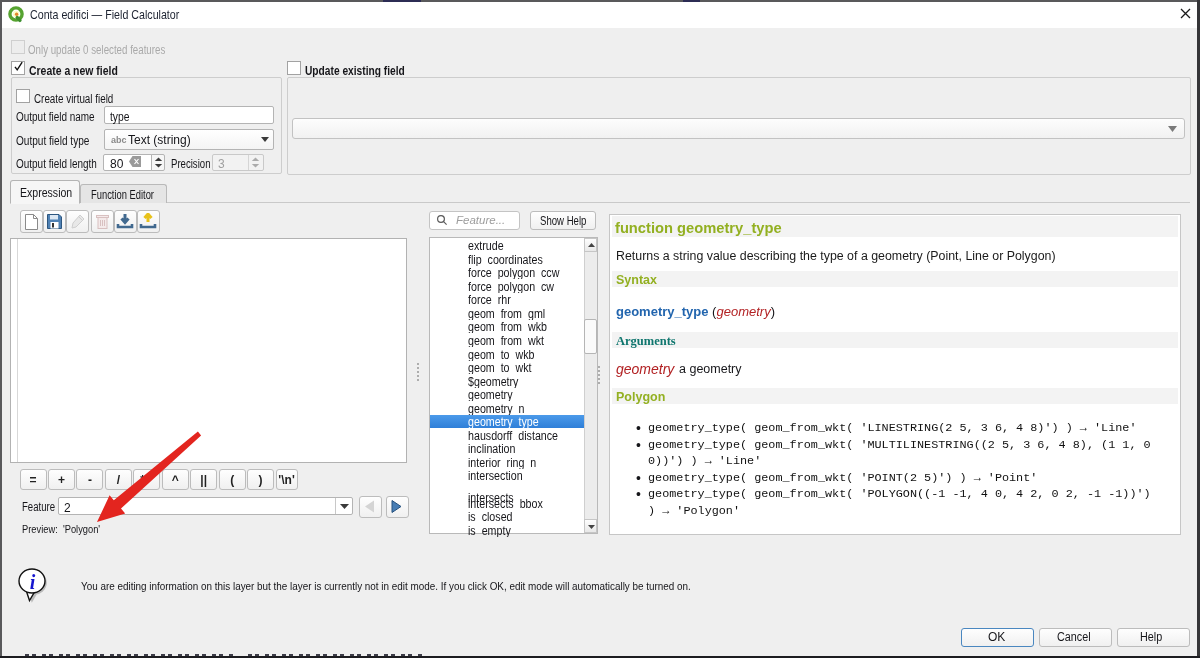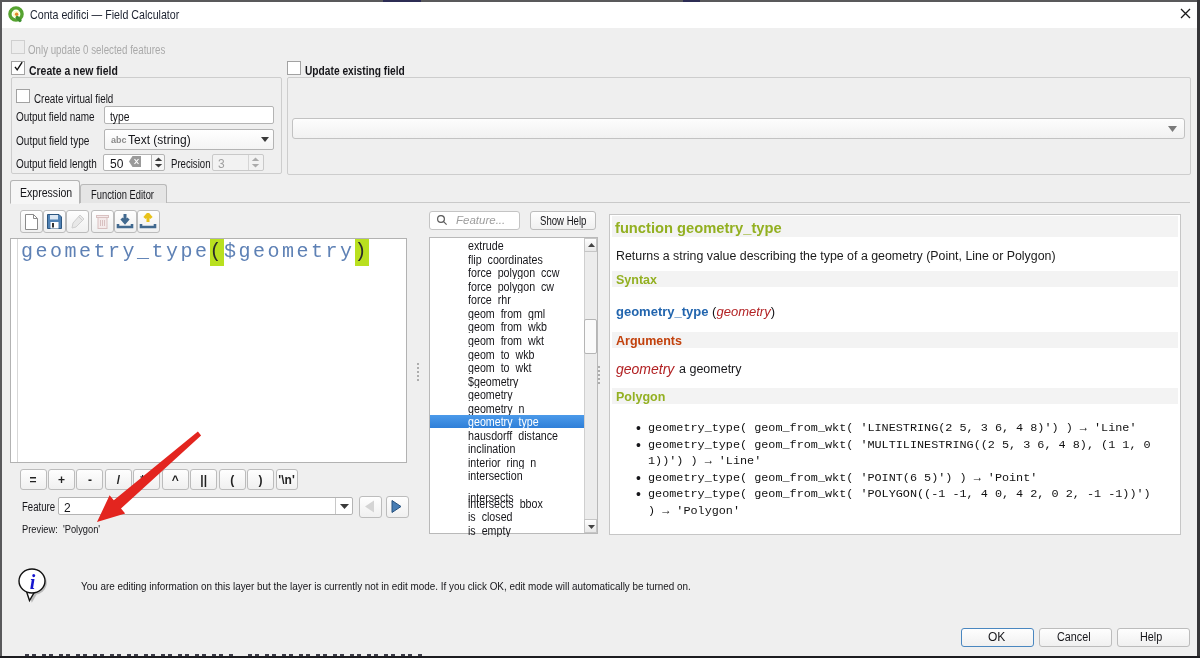--- a/index.html
+++ b/index.html
@@ -59,21 +59,21 @@
 <div class="lbl" style="left:16px;top:134px;transform:scaleX(.84);">Output field type</div>
 <div class="inp" style="left:104px;top:129px;width:168px;height:19px;background:linear-gradient(#fff,#f4f4f4);"></div>
 <div class="lbl" style="left:111px;top:135px;font-size:9px;font-weight:bold;color:#8a8a8a;">abc</div>
 <div class="lbl" style="left:128px;top:133px;">Text (string)</div>
 <svg class="abs" style="left:261px;top:137px;" width="8" height="5" viewBox="0 0 8 5">
       <path d="M0 0 L8 0 L4 5 Z" fill="#3a3a3a"></path>
     </svg>
 
 <div class="lbl" style="left:16px;top:157px;transform:scaleX(.83);">Output field length</div>
 <div class="inp" style="left:103px;top:154px;width:48px;height:15px;border-radius:2px 0 0 2px;"></div>
-<div class="lbl" style="left:110px;top:157px;">50</div>
+<div class="lbl" style="left:110px;top:157px;">80</div>
 <svg class="abs" style="left:129px;top:156px;" width="12" height="11" viewBox="0 0 12 11">
   <path d="M3.5 0 H12 V11 H3.5 L0 5.5 Z" fill="#9a9a9a"></path>
   <path d="M5.5 3 L9.5 8 M9.5 3 L5.5 8" stroke="#fff" stroke-width="1.2"></path>
 </svg>
 <div class="inp" style="left:151px;top:154px;width:12px;height:15px;background:#f6f6f6;border-radius:0 2px 2px 0;"></div>
 <svg class="abs" style="left:153.5px;top:157px;" width="9" height="11" viewBox="0 0 9 11">
   <path d="M0.8 4 L4.5 0.5 L8.2 4 Z" fill="#3a3a3a"></path>
   <path d="M0.8 7 L4.5 10.5 L8.2 7 Z" fill="#3a3a3a"></path>
 </svg>
 <div class="lbl" style="left:171px;top:157px;transform:scaleX(.8);">Precision</div>
@@ -136,21 +136,20 @@
       <div class="btn" style="left: 136.9px; top: 210px; width: 21px; height: 21px; display: flex; align-items: center; justify-content: center;">
         <svg width="18" height="17" viewBox="0 0 18 17">
           <path d="M9 9 V2 M5.5 5 L9 1 L12.5 5" fill="none" stroke="#e8c21b" stroke-width="3"></path>
           <path d="M2 11 V14 H16 V11" fill="none" stroke="#41698f" stroke-width="2.6"></path>
         </svg>
       </div>
     </div>
 
 <div class="abs" style="left:10px;top:238px;width:397px;height:225px;background:#fff;border:1px solid #b2b2b2;box-sizing:border-box;"></div>
 <div class="abs" style="left:17px;top:239px;width:1px;height:223px;background:#d8d8d8;"></div>
-<div class="abs mono" id="code" style="left:21px;top:239px;font-size:20px;letter-spacing:2.5px;color:#5e81b5;white-space:pre;line-height:26px;">geometry_type<span style="background:#b9e01f;color:#2a2a2a;padding:1px 0 3px;">(</span><span>$geometry</span><span style="background:#b9e01f;color:#2a2a2a;padding:1px 0 3px;">)</span></div>
 
 <div id="opbtns">
       <div class="btn" style="left: 19.5px; top: 469px; width: 25px; height: 19px; display: flex; align-items: center; font-size: 12px; font-weight: bold; color: rgb(34, 34, 34); justify-content: center;">=</div>
       <div class="btn" style="left: 47.95px; top: 469px; width: 25px; height: 19px; display: flex; align-items: center; font-size: 12px; font-weight: bold; color: rgb(34, 34, 34); justify-content: center;">+</div>
       <div class="btn" style="left: 76.4px; top: 469px; width: 25px; height: 19px; display: flex; align-items: center; font-size: 12px; font-weight: bold; color: rgb(34, 34, 34); justify-content: center;">-</div>
       <div class="btn" style="left: 104.85px; top: 469px; width: 25px; height: 19px; display: flex; align-items: center; font-size: 12px; font-weight: bold; color: rgb(34, 34, 34); justify-content: center;">/</div>
       <div class="btn" style="left: 133.3px; top: 469px; height: 19px; display: flex; align-items: center; font-size: 12px; font-weight: bold; color: rgb(34, 34, 34); justify-content: flex-start; padding-left: 6px; width: 19px;">*</div>
       <div class="btn" style="left: 161.75px; top: 469px; width: 25px; height: 19px; display: flex; align-items: center; font-size: 12px; font-weight: bold; color: rgb(34, 34, 34); justify-content: center;">^</div>
       <div class="btn" style="left: 190.2px; top: 469px; width: 25px; height: 19px; display: flex; align-items: center; font-size: 12px; font-weight: bold; color: rgb(34, 34, 34); justify-content: center;">||</div>
       <div class="btn" style="left: 218.65px; top: 469px; width: 25px; height: 19px; display: flex; align-items: center; font-size: 12px; font-weight: bold; color: rgb(34, 34, 34); justify-content: center;">(</div>
@@ -283,32 +282,32 @@
 
 <div class="abs" style="left:609px;top:214px;width:572px;height:321px;background:#fff;border:1px solid #c6c6c6;box-sizing:border-box;"></div>
 <div id="help">
       <div class="abs" style="left:612px;top:216px;width:566px;height:21px;background:#f3f3f3;"></div>
       <div class="lbl" style="left:615px;top:219px;font-size:15px;font-weight:bold;color:#93b021;transform:scaleX(.98);">function geometry_type</div>
       <div class="lbl" style="left:616px;top:249px;font-size:12.5px;color:#1a1a1a;transform:scaleX(.99);">Returns a string value describing the type of a geometry (Point, Line or Polygon)</div>
       <div class="abs" style="left:612px;top:271px;width:566px;height:16px;background:#f3f3f3;"></div>
       <div class="lbl" style="left:616px;top:272.5px;font-size:12.5px;font-weight:bold;color:#93b021;">Syntax</div>
       <div class="lbl" style="left:616px;top:304px;font-size:13px;"><b style="color:#2265ae;">geometry_type</b> (<i style="color:#b22123;">geometry</i>)</div>
       <div class="abs" style="left:612px;top:332px;width:566px;height:16px;background:#f3f3f3;"></div>
-      <div class="lbl" style="left:616px;top:333.5px;font-size:12.5px;font-weight:bold;color:#c2410c;">Arguments</div>
+      <div class="lbl" style="left:616px;top:333.5px;font-size:12.5px;font-weight:bold;color:#0f766e;font-family:Liberation Serif, serif;">Arguments</div>
       <div class="lbl" style="left:616px;top:361px;font-size:14px;font-style:italic;color:#b22123;">geometry</div>
       <div class="lbl" style="left:679px;top:362px;font-size:12.5px;">a geometry</div>
       <div class="abs" style="left:612px;top:388px;width:566px;height:16px;background:#f3f3f3;"></div>
       <div class="lbl" style="left:616px;top:389.5px;font-size:12.5px;font-weight:bold;color:#93b021;">Polygon</div>
       <div class="abs" style="left:636px;top:420px;font-size:14px;">•</div>
       <div class="lbl mono" style="left:648px;top:421px;font-size:11.8px;color:#111;">geometry_type( geom_from_wkt( 'LINESTRING(2 5, 3 6, 4 8)') ) → 'Line'</div>
       <div class="abs" style="left:636px;top:436.6px;font-size:14px;">•</div>
       <div class="lbl mono" style="left:648px;top:437.6px;font-size:11.8px;color:#111;">geometry_type( geom_from_wkt( 'MULTILINESTRING((2 5, 3 6, 4 8), (1 1, 0</div>
-      <div class="lbl mono" style="left:648px;top:454.20000000000005px;font-size:11.8px;color:#111;">1))') ) → 'Line'</div>
+      <div class="lbl mono" style="left:648px;top:454.20000000000005px;font-size:11.8px;color:#111;">0))') ) → 'Line'</div>
       <div class="abs" style="left:636px;top:469.80000000000007px;font-size:14px;">•</div>
-      <div class="lbl mono" style="left:648px;top:470.80000000000007px;font-size:11.8px;color:#111;">geometry_type( geom_from_wkt( 'POINT(6 5)') ) → 'Point'</div>
+      <div class="lbl mono" style="left:648px;top:470.80000000000007px;font-size:11.8px;color:#111;">geometry_type( geom_from_wkt( 'POINT(2 5)') ) → 'Point'</div>
       <div class="abs" style="left:636px;top:486.4000000000001px;font-size:14px;">•</div>
       <div class="lbl mono" style="left:648px;top:487.4000000000001px;font-size:11.8px;color:#111;">geometry_type( geom_from_wkt( 'POLYGON((-1 -1, 4 0, 4 2, 0 2, -1 -1))')</div>
       <div class="lbl mono" style="left:648px;top:504.0000000000001px;font-size:11.8px;color:#111;">) → 'Polygon'</div>
     </div>
 
 <svg class="abs" style="left:16px;top:566px;" width="34" height="38" viewBox="0 0 34 38">
   <ellipse cx="16" cy="15" rx="13" ry="12" fill="#bbb" transform="translate(1.8,1.8)"></ellipse>
   <path d="M11 26 L14 35 L19 26.5" fill="#bbb" transform="translate(1.8,1.8)"></path>
   <path d="M10.5 25.5 L13.5 34.5 L18.5 26" fill="#fff" stroke="#111" stroke-width="1.4"></path>
   <ellipse cx="16" cy="15" rx="13" ry="12" fill="#fff" stroke="#111" stroke-width="1.4"></ellipse>

